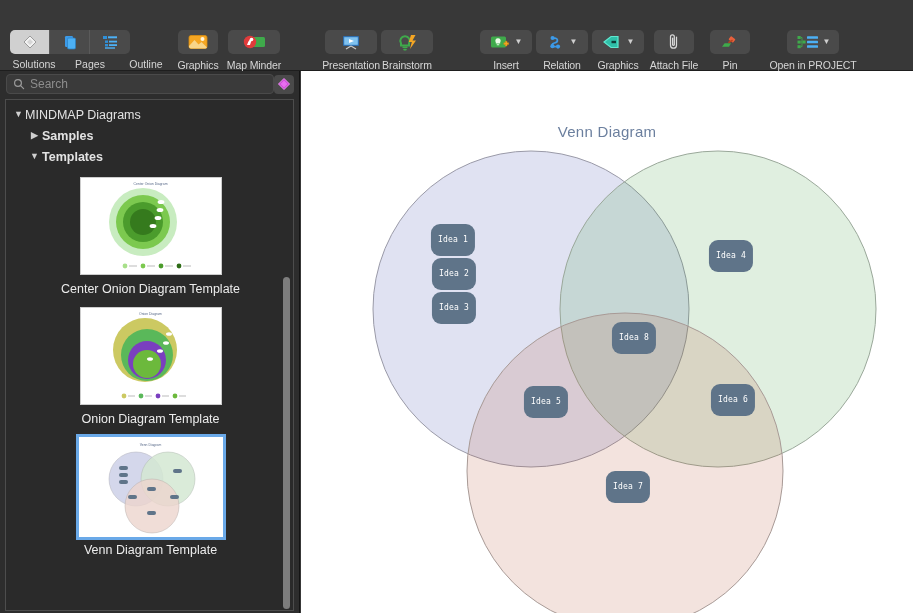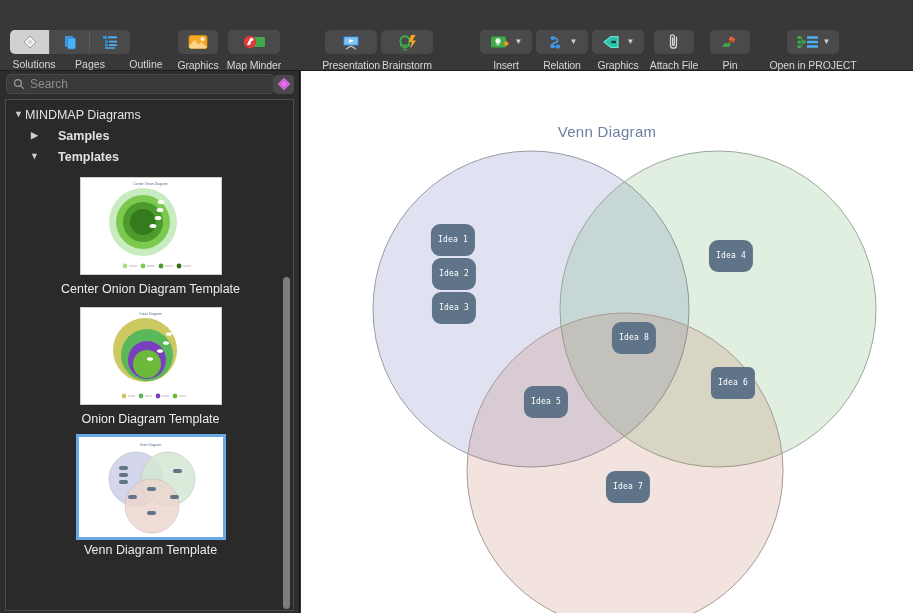--- a/index.html
+++ b/index.html
@@ -134,21 +134,21 @@
     display: flex; align-items: center;
     height: 21px;
     font-size: 12.5px; color: #e2e2e2;
   }
   .trow .tri {
     width: 13px; font-size: 9px; color: #cfcfcf; text-align:center;
     line-height: 1;
   }
   .trow.lvl0 { padding-left: 6px; }
   .trow.lvl1 { padding-left: 22px; font-weight: bold; }
-  .trow .t-l2 { margin-left: 17px; }
+  .trow .t-l2 { margin-left: 1px; }
 
   .thumbwrap {
     width: 289px;
     display: flex; flex-direction: column; align-items: center;
   }
   .thumb {
     width: 142px; height: 98px;
     background: #ffffff;
     border: 1px solid #cdcdcd;
     position: relative; overflow: hidden;
@@ -502,19 +502,19 @@
         <circle cx="417" cy="238" r="158" fill="#4aa24a" fill-opacity=".17" stroke="#9aa89a" stroke-width="1"></circle>
         <circle cx="324" cy="400" r="158" fill="#b55a3a" fill-opacity=".17" stroke="#a89a96" stroke-width="1"></circle>
       </g>
     </svg>
 
     <div class="idea" style="left:152px; top:169px;">Idea 1</div>
     <div class="idea" style="left:153px; top:203px;">Idea 2</div>
     <div class="idea" style="left:153px; top:237px;">Idea 3</div>
     <div class="idea" style="left:430px; top:185px;">Idea 4</div>
     <div class="idea" style="left:245px; top:331px;">Idea 5</div>
-    <div class="idea" style="left:432px; top:312px;border-radius:6px;">Idea 6</div>
+    <div class="idea" style="left:432px; top:329px;">Idea 6</div>
     <div class="idea" style="left:327px; top:416px;">Idea 7</div>
     <div class="idea" style="left:333px; top:267px;">Idea 8</div>
 
   </div>
 
 </div>
 
 </body></html>

